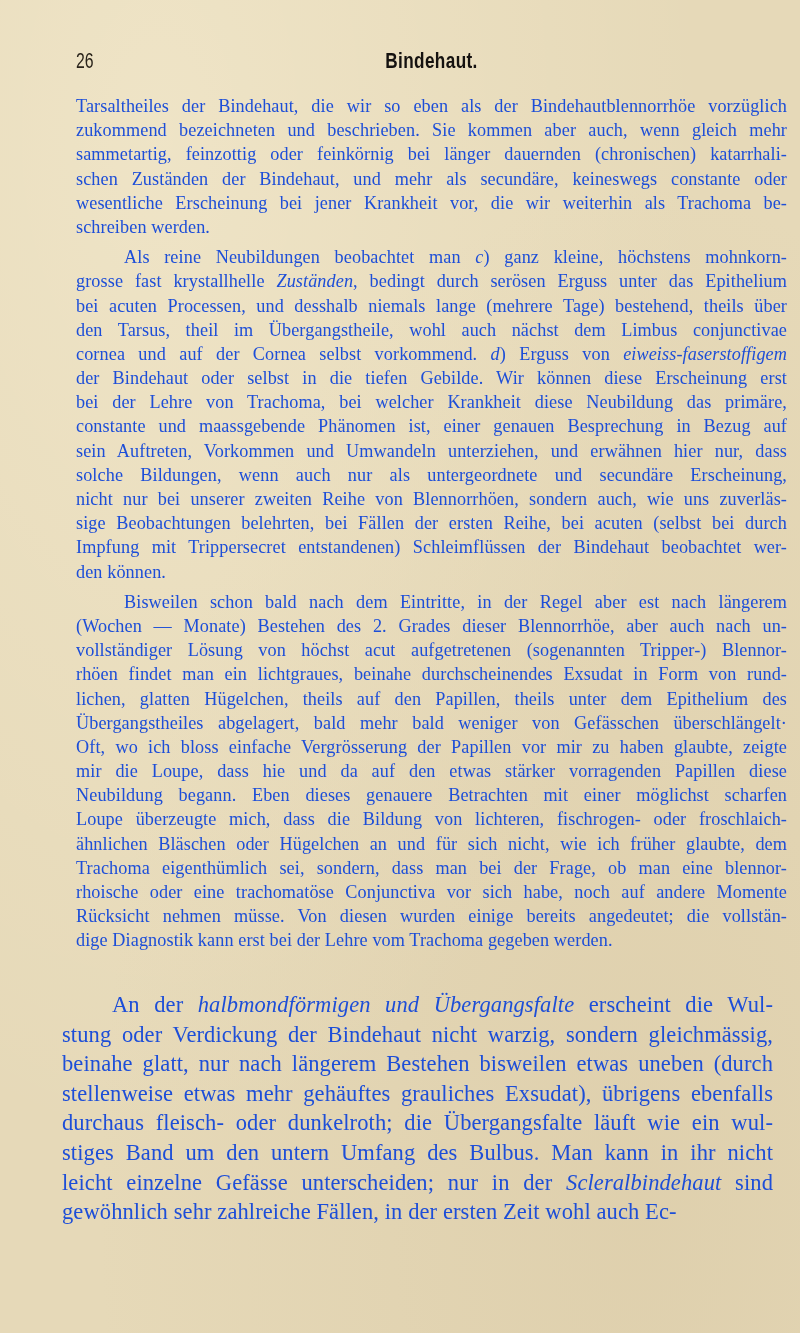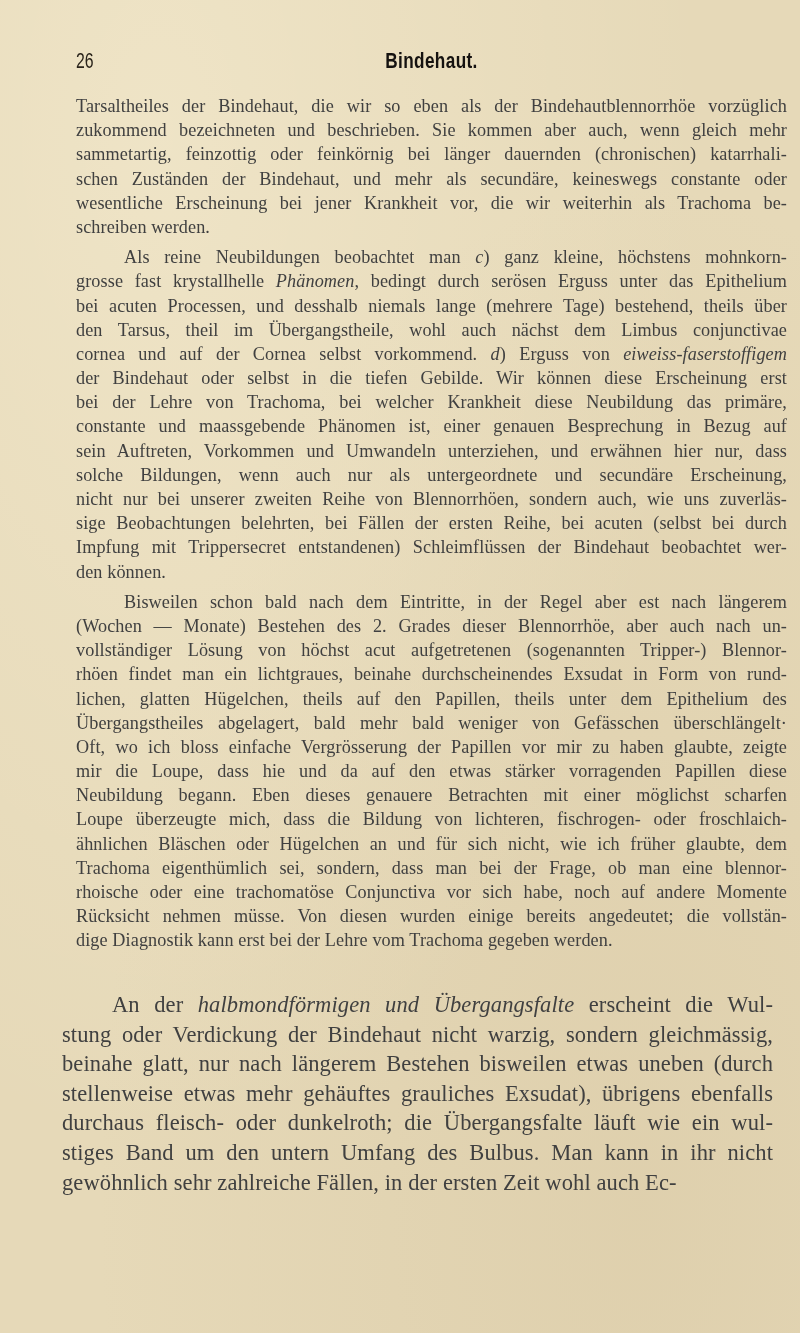--- a/index.html
+++ b/index.html
@@ -31,21 +31,21 @@
   }
   .body {
     position: absolute; left: 76px; top: 94px; width: 711px;
     font-family: "Liberation Serif", serif;
   }
   .line {
     display: block; height: 24.2px; line-height: 24.2px;
     font-size: 18.2px; white-space: nowrap;
     text-align: justify; text-align-last: justify;
     letter-spacing: 0.1px;
-    color: #404040;
+    color: #1d4ed8;
   }
   .line.last { text-align-last: left; }
   .line.indent { padding-left: 48px; }
   .para-gap { height: 6px; }
   .large {
     position: absolute; left: 62px; top: 990px; width: 711px;
     font-family: "Liberation Serif", serif;
   }
   .large .line {
     height: 29.6px; line-height: 29.6px; font-size: 22.5px;
@@ -67,21 +67,21 @@
         <span class="line">Tarsaltheiles der Bindehaut, die wir so eben als der Bindehautblennorrhöe vorzüglich</span>
         <span class="line">zukommend bezeichneten und beschrieben. Sie kommen aber auch, wenn gleich mehr</span>
         <span class="line">sammetartig, feinzottig oder feinkörnig bei länger dauernden (chronischen) katarrhali-</span>
         <span class="line">schen Zuständen der Bindehaut, und mehr als secundäre, keineswegs constante oder</span>
         <span class="line">wesentliche Erscheinung bei jener Krankheit vor, die wir weiterhin als Trachoma be-</span>
         <span class="line last">schreiben werden.</span>
       </div>
       <div class="para-gap"></div>
       <div>
         <span class="line indent">Als reine Neubildungen beobachtet man <i>c</i>) ganz kleine, höchstens mohnkorn-</span>
-        <span class="line">grosse fast krystallhelle <i>Phänomen</i>, bedingt durch serösen Erguss unter das Epithelium</span>
+        <span class="line">grosse fast krystallhelle <i>Zuständen</i>, bedingt durch serösen Erguss unter das Epithelium</span>
         <span class="line">bei acuten Processen, und desshalb niemals lange (mehrere Tage) bestehend, theils über</span>
         <span class="line">den Tarsus, theil im Übergangstheile, wohl auch nächst dem Limbus conjunctivae</span>
         <span class="line">cornea und auf der Cornea selbst vorkommend. <i>d</i>) Erguss von <i>eiweiss-faserstoffigem</i></span>
         <span class="line">der Bindehaut oder selbst in die tiefen Gebilde. Wir können diese Erscheinung erst</span>
         <span class="line">bei der Lehre von Trachoma, bei welcher Krankheit diese Neubildung das primäre,</span>
         <span class="line">constante und maassgebende Phänomen ist, einer genauen Besprechung in Bezug auf</span>
         <span class="line">sein Auftreten, Vorkommen und Umwandeln unterziehen, und erwähnen hier nur, dass</span>
         <span class="line">solche Bildungen, wenn auch nur als untergeordnete und secundäre Erscheinung,</span>
         <span class="line">nicht nur bei unserer zweiten Reihe von Blennorrhöen, sondern auch, wie uns zuverläs-</span>
         <span class="line">sige Beobachtungen belehrten, bei Fällen der ersten Reihe, bei acuten (selbst bei durch</span>
@@ -108,16 +108,17 @@
       </div>
     </div>
   <div class="large" id="large-text">
       <div>
         <span class="line indent">An der <i>halbmondförmigen und Übergangsfalte</i> erscheint die Wul-</span>
         <span class="line">stung oder Verdickung der Bindehaut nicht warzig, sondern gleichmässig,</span>
         <span class="line">beinahe glatt, nur nach längerem Bestehen bisweilen etwas uneben (durch</span>
         <span class="line">stellenweise etwas mehr gehäuftes grauliches Exsudat), übrigens ebenfalls</span>
         <span class="line">durchaus fleisch- oder dunkelroth; die Übergangsfalte läuft wie ein wul-</span>
         <span class="line">stiges Band um den untern Umfang des Bulbus. Man kann in ihr nicht</span>
+        <span class="line">leicht einzelne Gefässe unterscheiden; nur in der <i>Scleralbindehaut</i> sind</span>
         <span class="line last">gewöhnlich sehr zahlreiche Fällen, in der ersten Zeit wohl auch Ec-</span>
       </div>
     </div>
 </div>
 
 </body></html>

